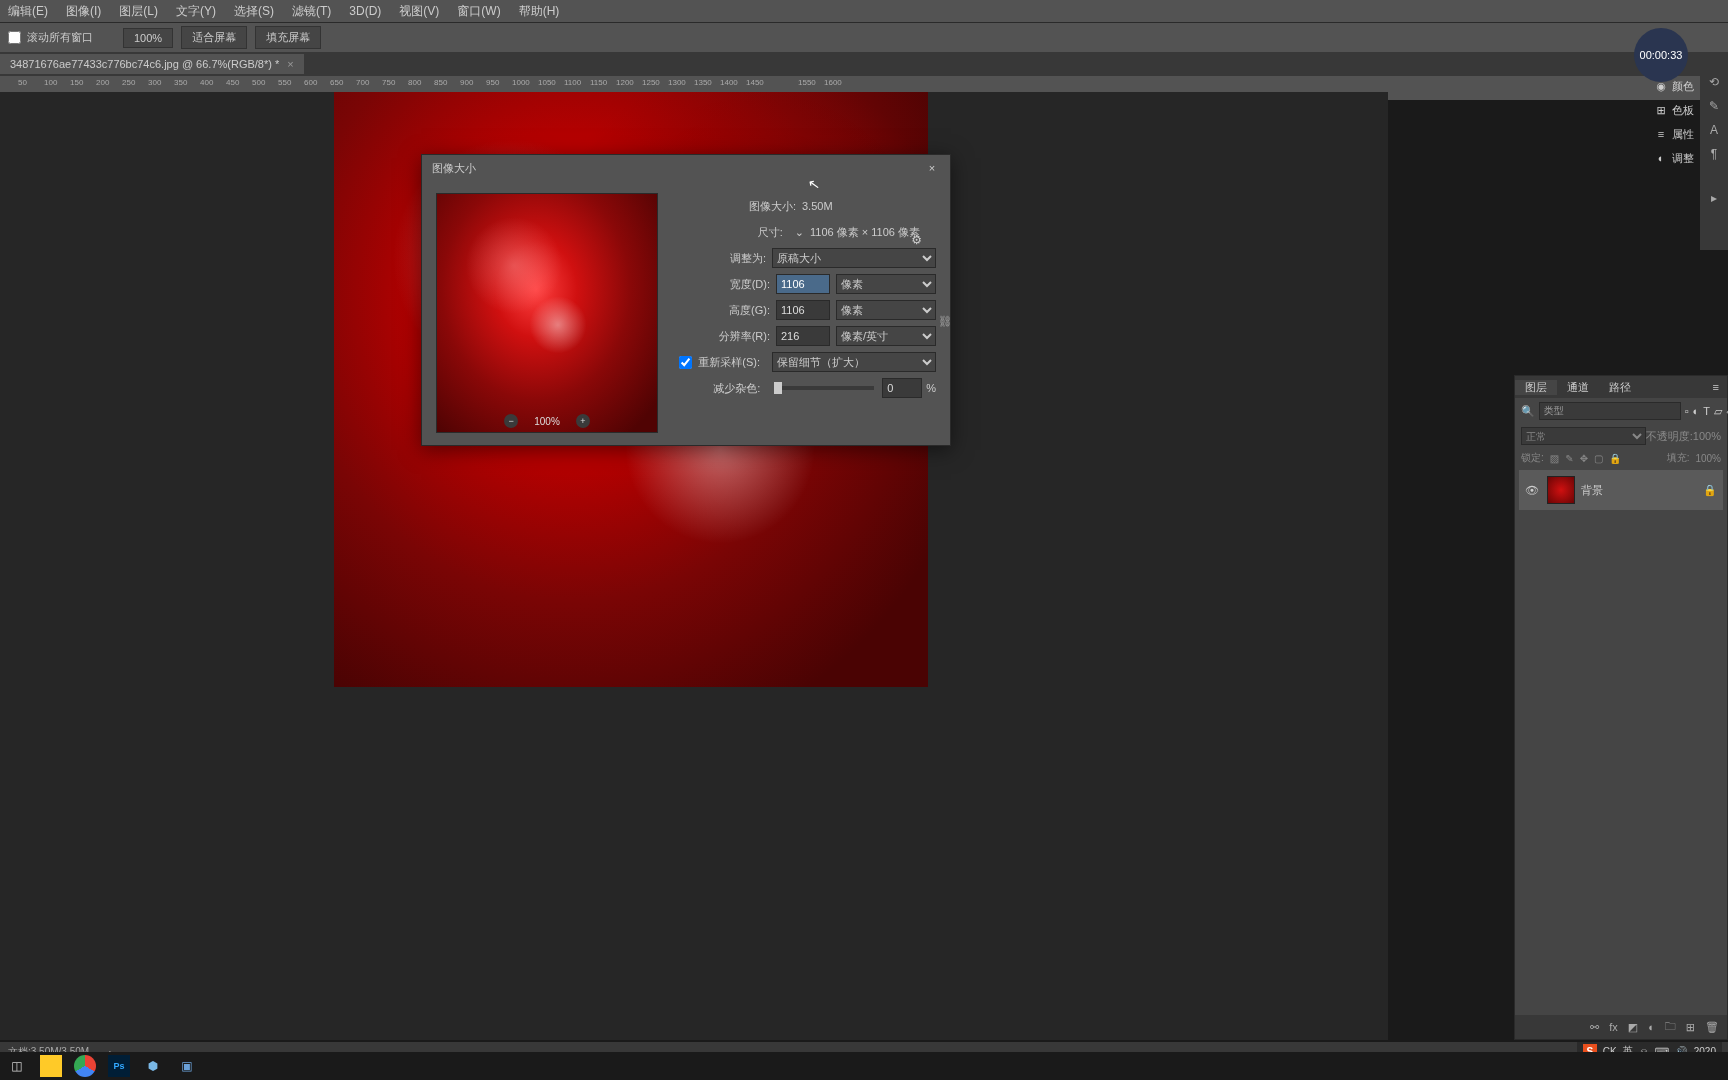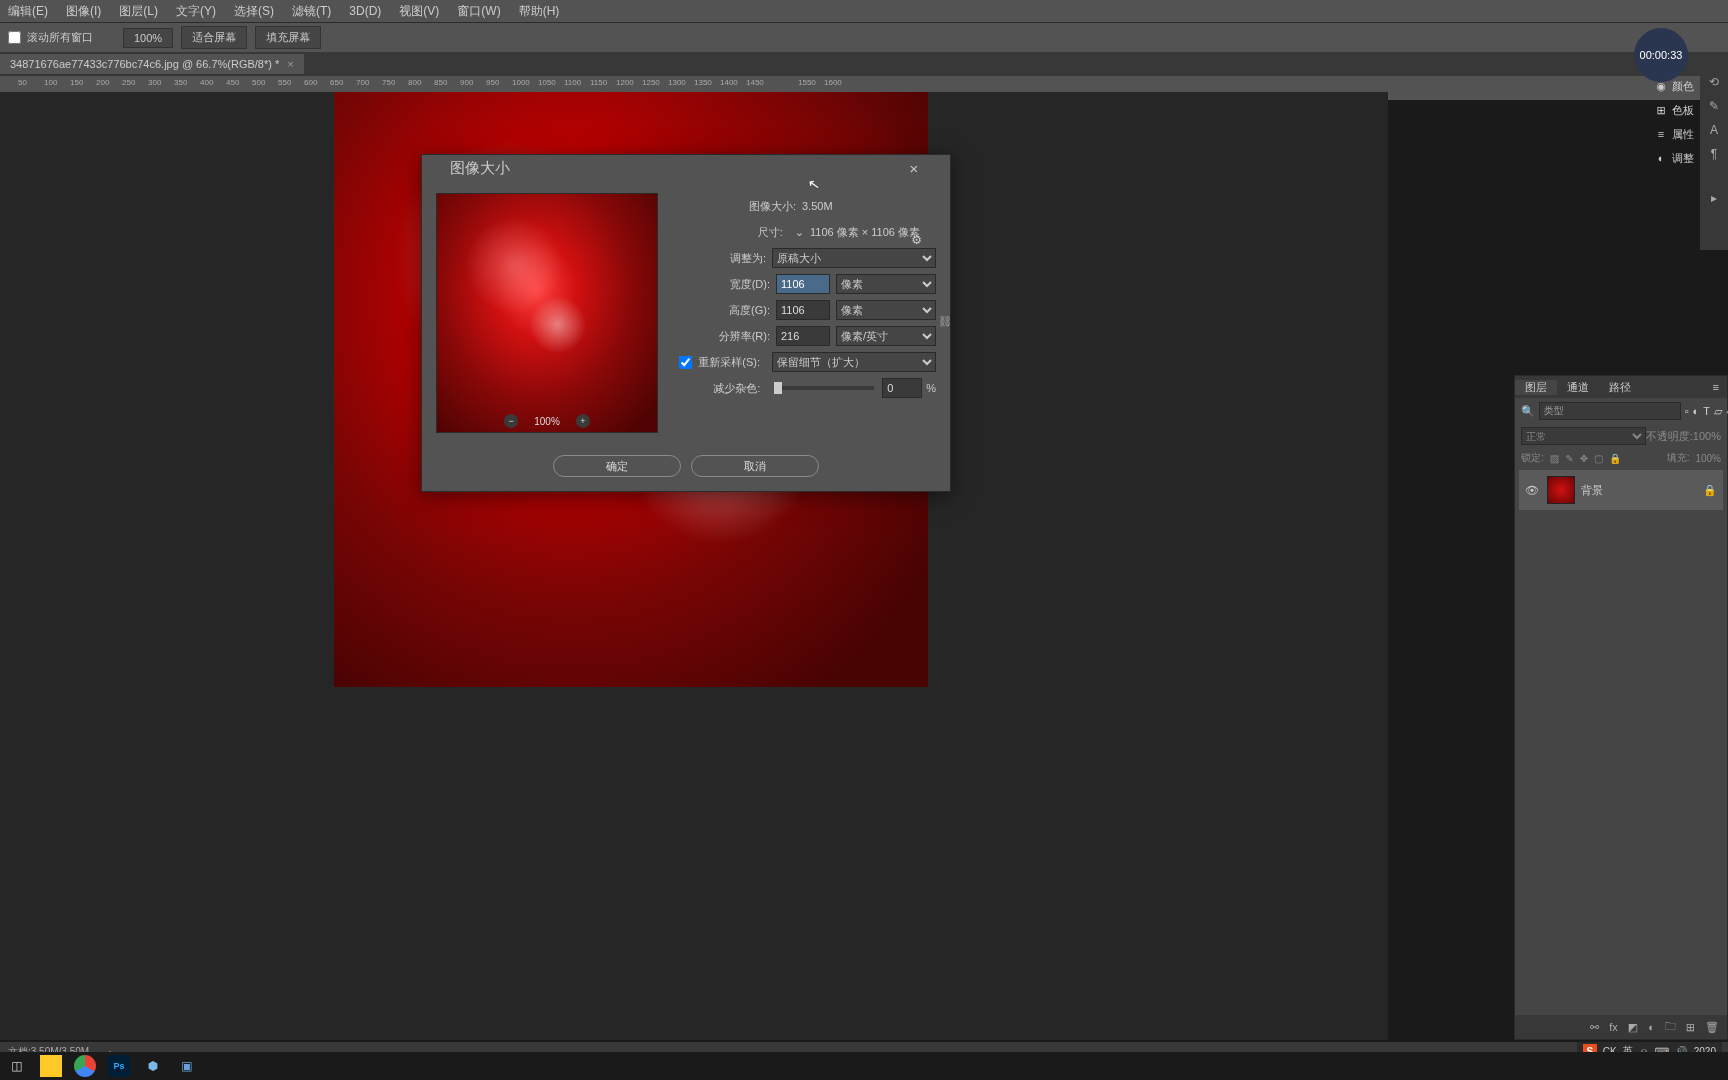--- a/index.html
+++ b/index.html
@@ -18,21 +18,21 @@
 
 .ruler-h { background: #535353; height: 24px; display: flex; font-size: 8px; color: #aaa; overflow: hidden; position: relative; }
 .ruler-h span { position: absolute; top: 2px; }
 
 .workspace { position: absolute; top: 92px; left: 0; right: 340px; bottom: 40px; background: #262626; }
 
 .canvas-img { position: absolute; left: 334px; top: 0; width: 594px; height: 595px; background: radial-gradient(ellipse at 40% 35%, #ff3030 0%, #c00000 25%, #7a0505 55%, #4a0303 85%); }
 .canvas-img::before { content:""; position:absolute; inset:0; background: radial-gradient(circle at 65% 60%, rgba(255,255,255,.4) 0%, transparent 18%), radial-gradient(circle at 30% 28%, rgba(255,200,200,.35) 0%, transparent 20%), radial-gradient(circle at 70% 30%, #8b0000 0%, transparent 35%); }
 
 .dialog { position: absolute; left: 421px; top: 154px; width: 530px; background: #535353; border: 1px solid #2a2a2a; box-shadow: 0 4px 20px rgba(0,0,0,.5); }
-.dlg-title { height: 26px; display: flex; align-items: center; justify-content: space-between; padding: 0 28px; font-size: 15px; background: #535353; }
+.dlg-title { height: 26px; display: flex; align-items: center; justify-content: space-between; padding: 0 10px; font-size: 11px; background: #535353; }
 .dlg-title .x { width: 16px; text-align: center; cursor: pointer; }
 .dlg-body { padding: 12px 14px; display: flex; }
 .preview { width: 222px; height: 240px; background: radial-gradient(ellipse at 45% 40%, #ff4040 0%, #d01010 24%, #8a0808 55%, #500303 90%); border: 1px solid #2a2a2a; position: relative; }
 .preview::before { content:""; position:absolute; inset:0; background: radial-gradient(circle at 55% 55%, rgba(255,255,255,.45) 0%, transparent 16%), radial-gradient(circle at 35% 30%, rgba(255,180,180,.35) 0%, transparent 22%); }
 .pv-ctrl { position: absolute; bottom: 4px; left: 0; right: 0; display: flex; justify-content: center; align-items: center; gap: 16px; font-size: 10px; color: #ddd; }
 .pv-ctrl .zbtn { width: 14px; height: 14px; border-radius: 50%; background: #3a3a3a; display: flex; align-items: center; justify-content: center; font-size: 9px; }
 
 .fields { flex: 1; padding-left: 18px; font-size: 11px; }
 .frow { display: flex; align-items: center; height: 26px; justify-content: flex-end; }
 .frow label { margin-right: 6px; text-align: right; }
@@ -211,24 +211,20 @@
       <div class="frow">
         <label>减少杂色:</label>
         <div class="slider">
             <div class="thumb"></div>
           </div>
         <input type="text" style="width: 40px;" value="0">
         <span style="margin-left:4px">%</span>
       </div>
     </div>
   </div>
-  <div class="dlg-btns">
-    <button>确定</button>
-    <button>取消</button>
-  </div>
 </div>
 
 <span class="cursor">↖</span>
 
 <div class="right-rail" style="height:180px">
   <div class="ic">⟲</div>
   <div class="ic">✎</div>
   <div class="ic">A</div>
   <div class="ic">¶</div>
   <div class="ic" style="margin-top:20px">▸</div>

